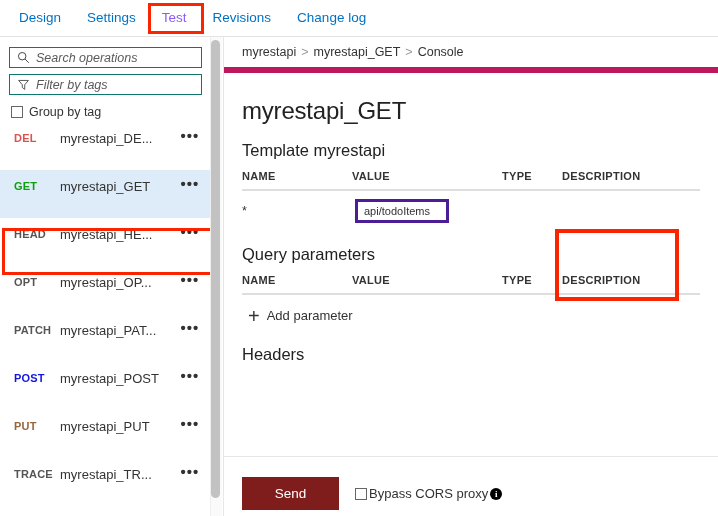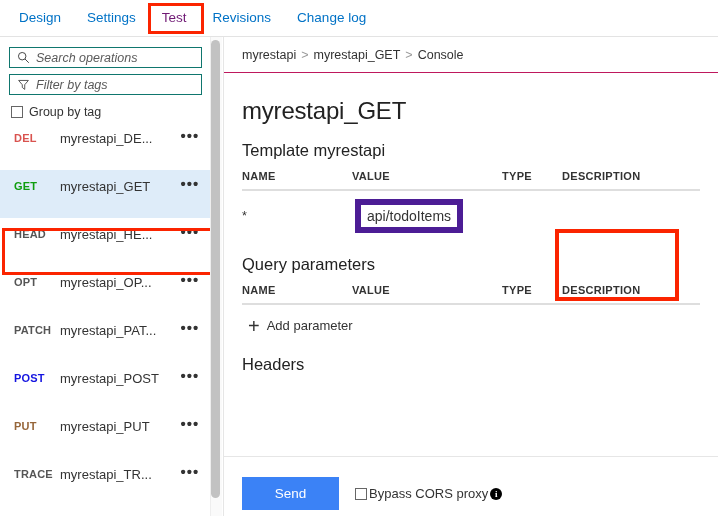--- a/index.html
+++ b/index.html
@@ -22,21 +22,21 @@
   }
   .tabbar-inner { display: flex; align-items: center; height: 36px; padding-left: 6px; }
   .tab {
     font-size: 13.5px;
     color: #0072c6;
     padding: 0 13px;
     line-height: 36px;
     white-space: nowrap;
     cursor: pointer;
   }
-  .tab.active { color: #701a75; }
+  .tab.active { color: #8b5cf6; }
 
   .tab-highlight {
     position: absolute;
     left: 148px; top: 3px; width: 56px; height: 31px;
     border: 3px solid #fb2400;
     pointer-events: none;
   }
 
   
   .leftpanel {
@@ -116,21 +116,21 @@
   }
 
   
   .content {
     position: absolute; left: 224px; top: 37px; width: 494px; height: 479px;
     background: #fff;
   }
   .crumbs {
     height: 36px; display: flex; align-items: center;
     padding-left: 18px; font-size: 12.5px; color: #333;
-    border-bottom: 1px solid #be185d;
+    border-bottom: 6px solid #be185d;
   }
   .crumbs .sep { color: #999; padding: 0 5px; }
 
   .body-pad { padding: 0 18px; }
 
   .bigtitle {
     font-size: 24px; color: #222; font-weight: normal;
     margin: 24px 0 0 0; letter-spacing: -.2px;
   }
   .sectitle {
@@ -147,23 +147,23 @@
   }
   table.ptable td {
     font-size: 12.5px; color: #333; padding: 8px 0 0 0; vertical-align: middle;
   }
   .col-name { width: 110px; }
   .col-value { width: 150px; }
   .col-type { width: 60px; }
 
   .valbox {
     display: inline-block;
-    border: 6px solid #4c1d95;
+    border: 3px solid #4c1d95;
     background: #fff;
-    font-size: 14px; color: #333;
+    font-size: 11px; color: #333;
     padding: 3px 6px;
     min-width: 94px;
     margin-left: 3px;
   }
 
   .value-highlight {
     position: absolute; left: 331px; top: 192px; width: 124px; height: 72px;
     border: 4px solid #fb2400; pointer-events: none;
   }
 
@@ -178,21 +178,21 @@
 
   .footerline {
     position: absolute; left: 0; top: 419px; width: 494px; height: 1px;
     background: #e6e6e6;
   }
   .footer {
     position: absolute; left: 18px; top: 440px;
     display: flex; align-items: center;
   }
   .sendbtn {
-    background: #3b82f6; color: #fff; border: none;
+    background: #7f1d1d; color: #fff; border: none;
     font-size: 13.5px; font-family: "Liberation Sans", sans-serif;
     width: 97px; height: 33px; cursor: pointer;
   }
   .cors {
     display: flex; align-items: center; gap: 2px;
     margin-left: 16px; font-size: 13px; color: #333;
   }
   .infoico {
     display: inline-flex; align-items: center; justify-content: center;
     width: 12px; height: 12px; border-radius: 50%;

